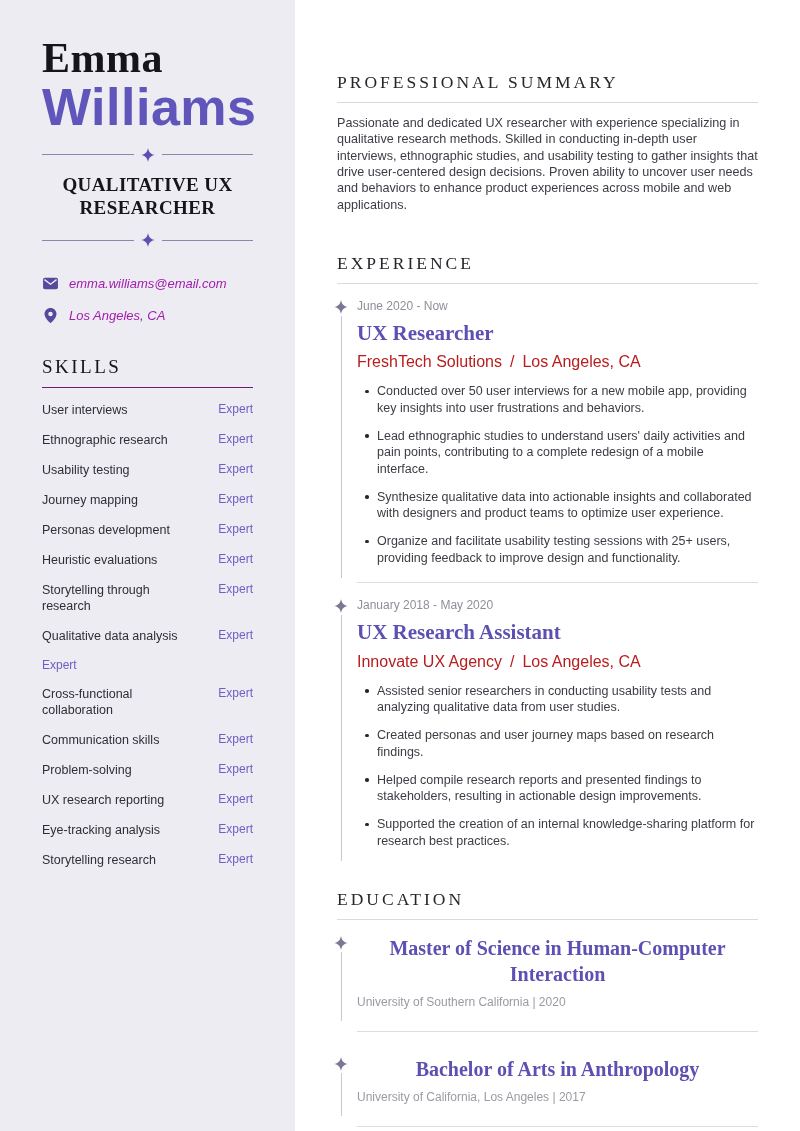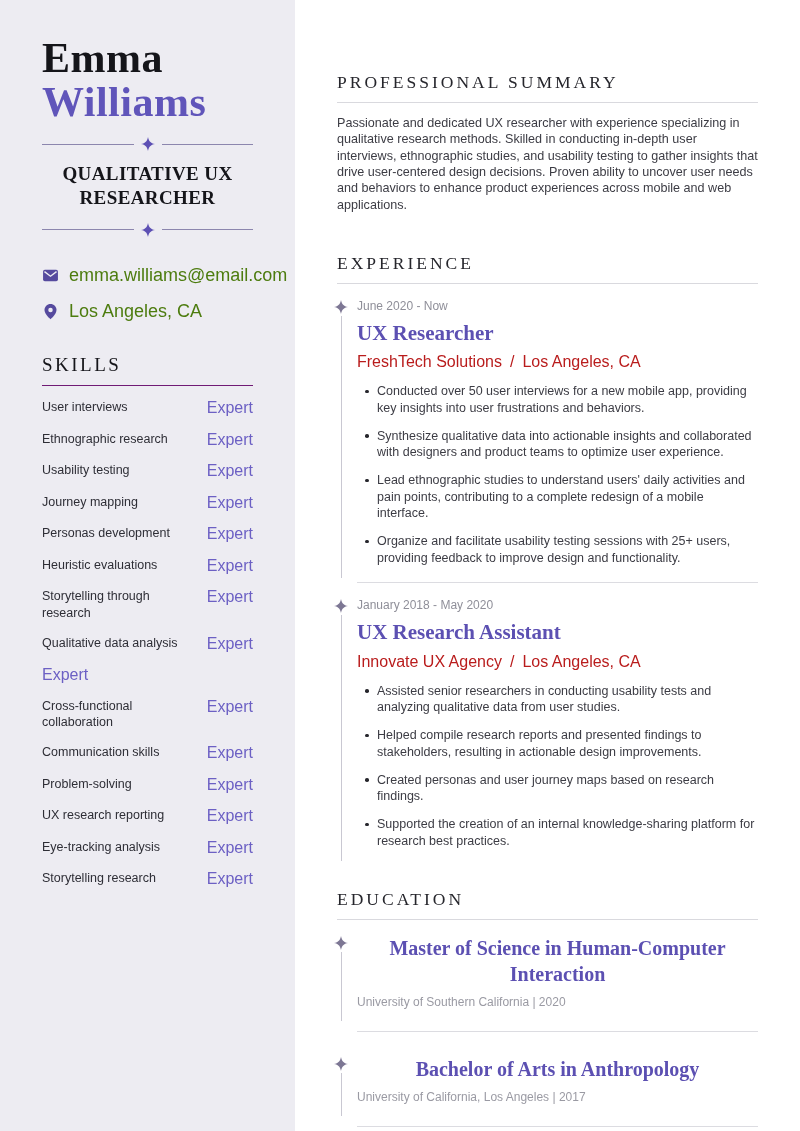--- a/index.html
+++ b/index.html
@@ -18,47 +18,47 @@
     background: #edecf2;
     padding: 36px 42px 0 42px;
   }
   .name-block { text-align: left; }
   .first-name {
     font-family: "Liberation Serif", serif;
     font-weight: bold; font-size: 42px; line-height: 1.05;
     color: #15151a; letter-spacing: 0.5px;
   }
   .last-name {
-    font-family: Liberation Serif, serif;
-    font-weight: bold; font-size: 42px; line-height: 1.05;
+    font-family: Liberation Sans, sans-serif;
+    font-weight: bold; font-size: 52px; line-height: 1.05;
     color: #6055ba; letter-spacing: 0.5px;
   }
   .fancy-divider { display: flex; align-items: center; gap: 7px; margin: 13px 0 11px 0; }
   .fancy-divider .dline { flex: 1; height: 1px; background: #8c86ae; }
   .sparkle { width: 14px; height: 14px; flex: 0 0 auto; }
   .sidebar-title {
     font-family: "Liberation Serif", serif;
     font-weight: bold; font-size: 19px; line-height: 1.25;
     text-align: center; color: #15151a; letter-spacing: 0.4px;
   }
   .contact { margin-top: 28px; }
   .contact-row { display: flex; align-items: center; gap: 10px; margin-bottom: 15px; }
   .contact-icon { width: 17px; height: 17px; flex: 0 0 auto; }
-  .contact-text { font-size: 18px; color: #4d7c0f; }
+  .contact-text { font-size: 13px; color: #a21caf; font-style: italic; }
   .skills-heading {
     margin-top: 32px;
     font-family: "Liberation Serif", serif;
     font-weight: 500; font-size: 19px; letter-spacing: 2.5px;
     color: #15151a;
     padding-bottom: 9px;
     border-bottom: 1px solid #701a75;
   }
   .skill-row { display: flex; justify-content: space-between; align-items: flex-start; margin-top: 13.5px; }
   .skill-name { font-size: 12.5px; color: #2e2e36; max-width: 150px; line-height: 1.32; }
-  .skill-level { font-size: 16px; color: #6c60c4; }
+  .skill-level { font-size: 12px; color: #6c60c4; }
   
   .main {
     position: absolute; left: 295px; top: 0;
     width: 505px; height: 1131px;
     padding: 44px 42px 0 42px;
     margin-top: 28px;
   }
   .section-heading {
     font-family: "Liberation Serif", serif;
     font-weight: 500; font-size: 17.5px; letter-spacing: 3px;
@@ -221,41 +221,41 @@
       <svg class="t-star" viewBox="0 0 24 24">
         <path d="M12 0 C13.5 7.5 16.5 10.5 24 12 C16.5 13.5 13.5 16.5 12 24 C10.5 16.5 7.5 13.5 0 12 C7.5 10.5 10.5 7.5 12 0 Z" fill="#7d7794"></path>
       </svg>
       <div class="t-date">June 2020 - Now</div>
       <div class="t-title">UX Researcher</div>
       <div class="t-meta">
         <span>FreshTech Solutions</span><span class="sep">/</span><span>Los Angeles, CA</span>
       </div>
       <div class="bullets">
         <div class="bullet">Conducted over 50 user interviews for a new mobile app, providing key insights into user frustrations and behaviors.</div>
+        <div class="bullet">Lead ethnographic studies to understand users' daily activities and pain points, contributing to a complete redesign of a mobile interface.</div>
         <div class="bullet">Synthesize qualitative data into actionable insights and collaborated with designers and product teams to optimize user experience.</div>
-        <div class="bullet">Lead ethnographic studies to understand users' daily activities and pain points, contributing to a complete redesign of a mobile interface.</div>
         <div class="bullet">Organize and facilitate usability testing sessions with 25+ users, providing feedback to improve design and functionality.</div>
       </div>
     </div>
 
     <div class="entry-divider"></div>
 
     <div class="t-entry">
       <svg class="t-star" viewBox="0 0 24 24">
         <path d="M12 0 C13.5 7.5 16.5 10.5 24 12 C16.5 13.5 13.5 16.5 12 24 C10.5 16.5 7.5 13.5 0 12 C7.5 10.5 10.5 7.5 12 0 Z" fill="#7d7794"></path>
       </svg>
       <div class="t-date">January 2018 - May 2020</div>
       <div class="t-title">UX Research Assistant</div>
       <div class="t-meta">
         <span>Innovate UX Agency</span><span class="sep">/</span><span>Los Angeles, CA</span>
       </div>
       <div class="bullets">
         <div class="bullet">Assisted senior researchers in conducting usability tests and analyzing qualitative data from user studies.</div>
+        <div class="bullet">Created personas and user journey maps based on research findings.</div>
         <div class="bullet">Helped compile research reports and presented findings to stakeholders, resulting in actionable design improvements.</div>
-        <div class="bullet">Created personas and user journey maps based on research findings.</div>
         <div class="bullet">Supported the creation of an internal knowledge-sharing platform for research best practices.</div>
       </div>
     </div>
   </section>
 
   <section class="section">
     <div class="section-heading">EDUCATION</div>
 
     <div class="t-entry">
       <svg class="t-star" viewBox="0 0 24 24">

